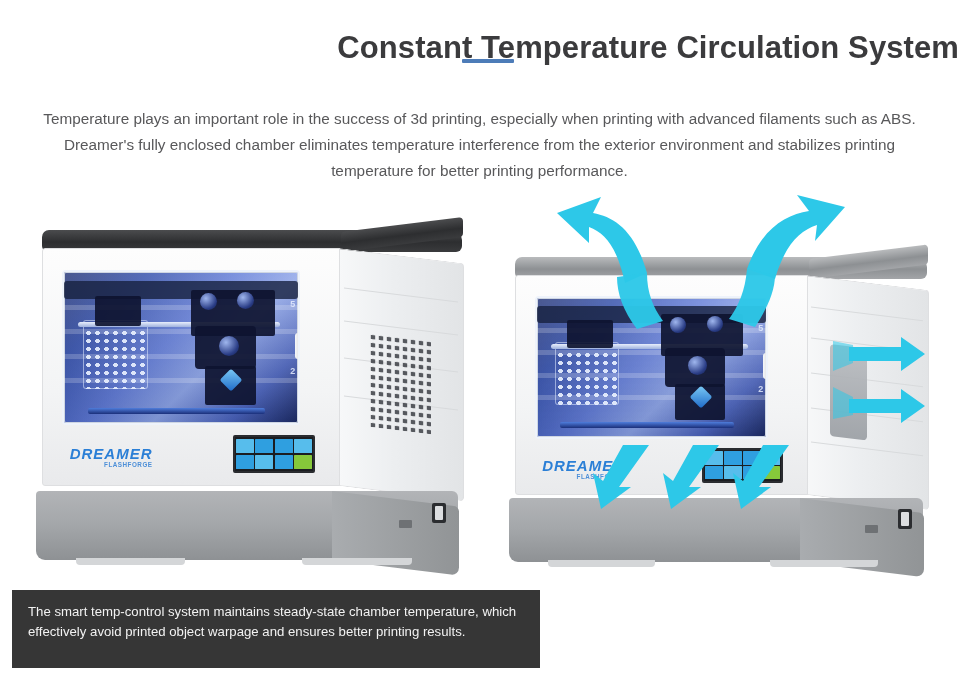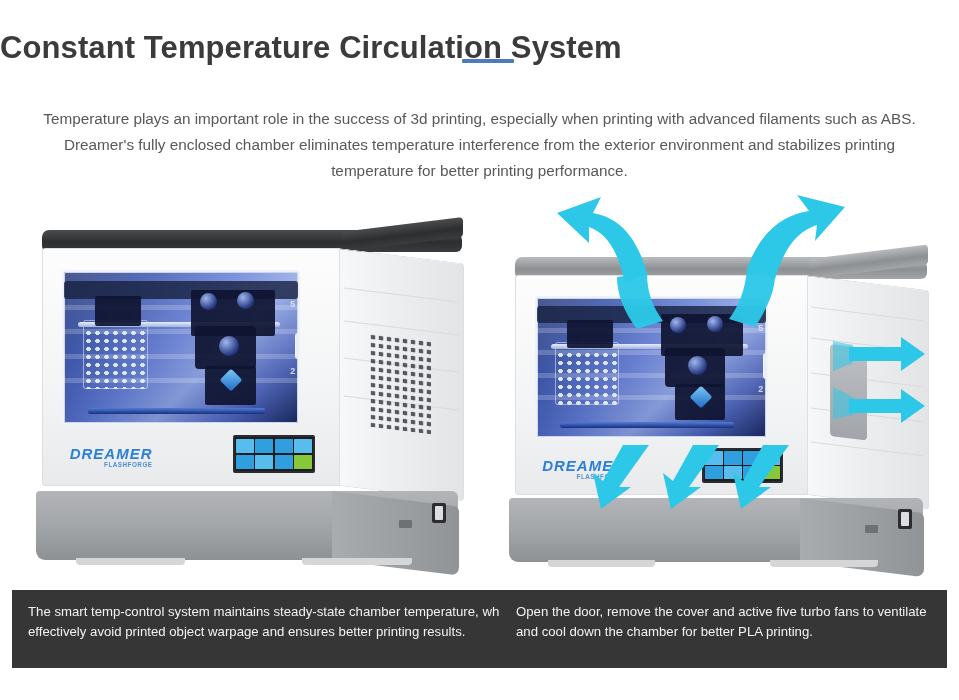--- a/index.html
+++ b/index.html
@@ -8,21 +8,21 @@
     background:#ffffff;
     font-family:"Liberation Sans", sans-serif;
     overflow:hidden;
     position:relative;
   }
   .page{position:relative;width:959px;height:700px;}
 
   
   .title{
     position:absolute;left:0;top:9px;width:959px;
-    text-align:left;
+    text-align:right;
     font-size:31px;font-weight:bold;color:#3b3b3d;
     letter-spacing:.1px;
   }
   .rule{
     position:absolute;left:462px;top:59px;
     width:52px;height:4px;background:#4d7cb8;border-radius:1px;
   }
   .intro{
     position:absolute;left:28px;top:100px;width:903px;
     text-align:center;
@@ -310,15 +310,14 @@
         <path d="M336 192 L356 202 L356 220 L336 224 Z" opacity="0.55"></path>
 
         <path d="M126 250 L152 250 L122 292 L134 292 L104 314 L96 278 L106 286 Z"></path>
         <path d="M196 250 L222 250 L192 292 L204 292 L174 314 L166 278 L176 286 Z"></path>
         <path d="M266 250 L292 250 L262 292 L274 292 L244 314 L236 278 L246 286 Z"></path>
       </g>
     </svg>
   </div>
 
   <div class="caption cap-left">The smart temp-control system maintains steady-state chamber temperature, which effectively avoid printed object warpage and ensures better printing results.</div>
-  <div class="caption cap-right">Open the door, remove the cover and active five turbo fans to ventilate and cool down the chamber for better PLA printing.</div>
 
 </div>
 
 </body></html>

